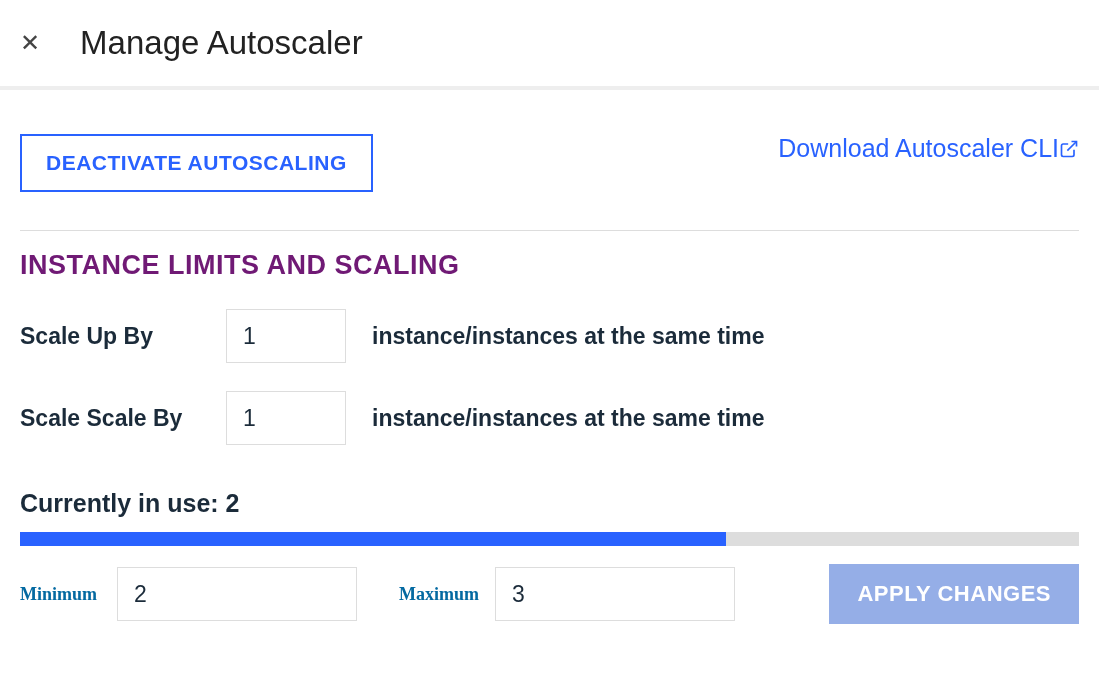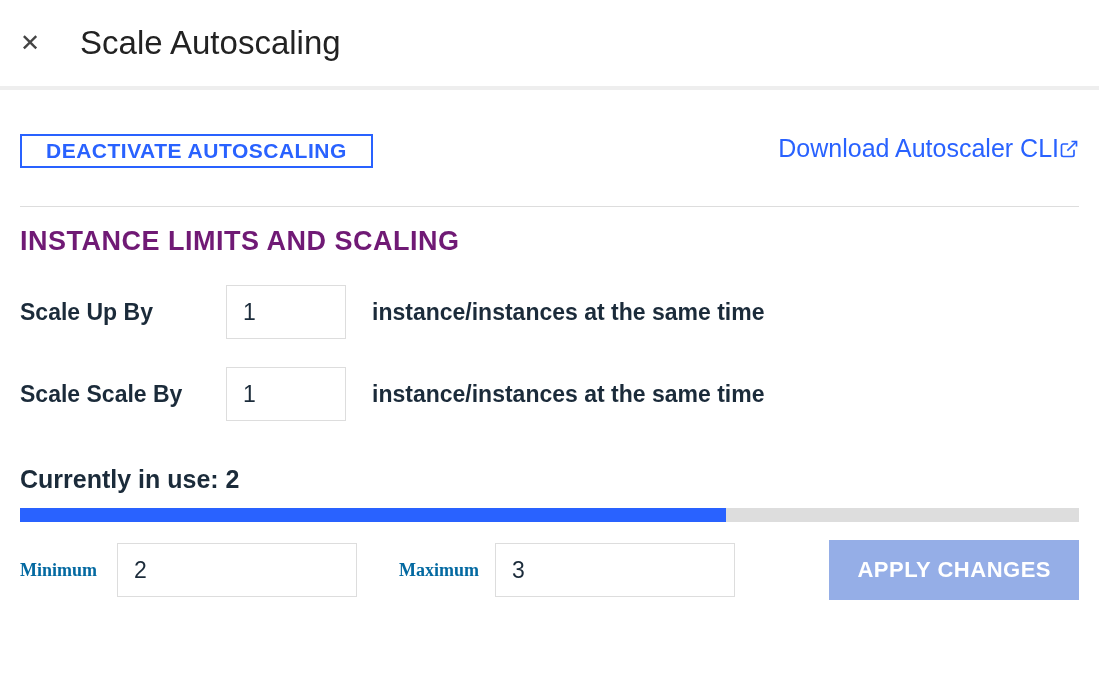--- a/index.html
+++ b/index.html
@@ -41,21 +41,21 @@
       align-items: flex-start;
       margin-top: 44px;
     }
     .deactivate-btn {
       border: 2px solid #2962ff;
       background: #ffffff;
       color: #2962ff;
       font-size: 21px;
       font-weight: 700;
       letter-spacing: 0.5px;
-      padding: 3px 24px;
+      padding: 15px 24px;
       cursor: pointer;
       text-transform: uppercase;
     }
     .download-link {
       color: #2962ff;
       font-size: 25px;
       font-weight: 400;
       text-decoration: none;
       display: inline-flex;
       align-items: center;
@@ -167,21 +167,21 @@
       padding: 17px 28px;
       cursor: pointer;
       text-transform: uppercase;
     }
   </style>
 </head>
 <body>
 
 <div class="header">
   <span class="close-icon">✕</span>
-  <h1 class="page-title">Scale Autoscaling</h1>
+  <h1 class="page-title">Manage Autoscaler</h1>
 </div>
 
 <div class="content">
 
   <div class="top-row">
     <button class="deactivate-btn">DEACTIVATE AUTOSCALING</button>
     <a class="download-link">
       <span>Download Autoscaler CLI</span>
       <svg viewBox="0 0 24 24">
         <path d="M18 13v6a2 2 0 0 1-2 2H5a2 2 0 0 1-2-2V8a2 2 0 0 1 2-2h6"></path>

